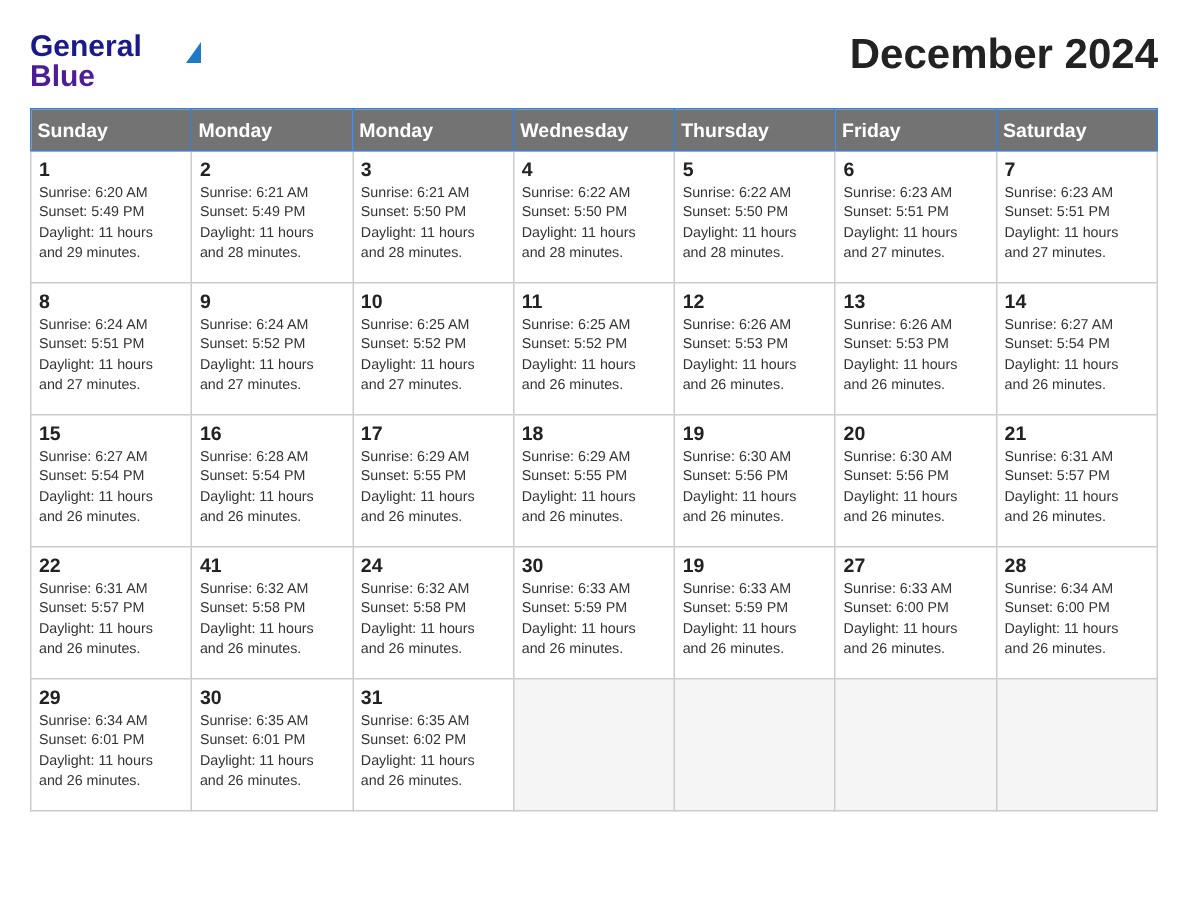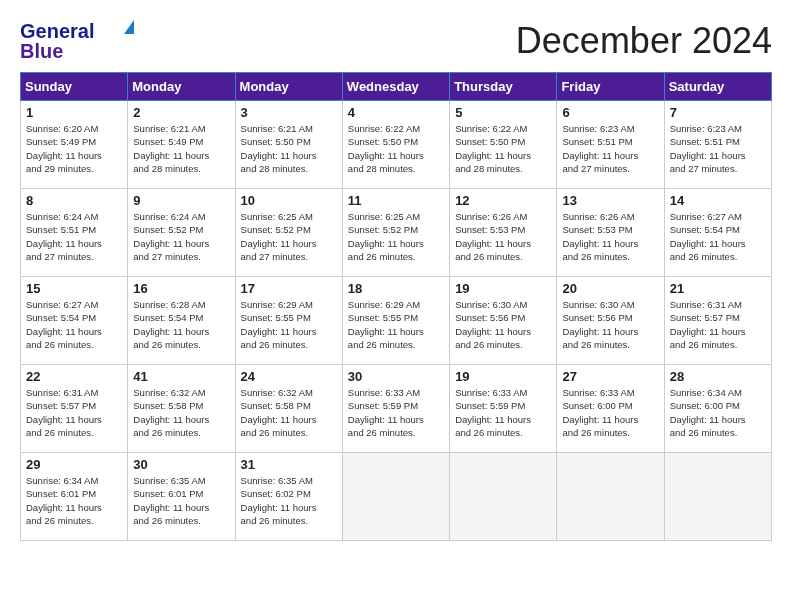--- a/index.html
+++ b/index.html
@@ -21,35 +21,35 @@
       flex-direction: column;
       font-size: 18px;
       font-weight: bold;
       color: #1a1a8c;
       line-height: 1.1;
     }
     .title-area {
       text-align: right;
     }
     .month-title {
-      font-size: 36px;
-      font-weight: normal;
+      font-size: 28px;
+      font-weight: bold;
       color: #222;
     }
     .location {
       font-size: 16px;
       color: #444;
     }
     .calendar {
       width: 100%;
       border-collapse: collapse;
       table-layout: fixed;
     }
     .calendar th {
-      background: #4c1d95;
+      background: #737373;
       color: #fff;
       font-size: 13px;
       font-weight: bold;
       padding: 6px 4px;
       text-align: left;
       border: 1px solid #3a7fd4;
     }
     .calendar td {
       border: 1px solid #ccc;
       vertical-align: top;
@@ -73,21 +73,21 @@
       font-size: 9.5px;
       line-height: 1.4;
       color: #333;
     }
   </style>
 </head>
 <body>
 
 <div class="header">
   <div class="logo">
-    <div style="display:flex;align-items:flex-start;gap:28px;">
+    <div style="display:flex;align-items:flex-end;gap:28px;">
       <span style="font-size:20px;font-weight:bold;color:#1a1a8c;">General</span>
       <span style="display:inline-block;margin-left:2px;width:0;height:0;border-left:10px solid transparent;border-bottom:14px solid #1a7cc9;vertical-align:middle;"></span>
     </div>
     <span style="font-size:20px;font-weight:bold;color:#4c1d95;margin-top:-2px;">Blue</span>
   </div>
   <div class="title-area">
     <div class="month-title">December 2024</div>
   </div>
 </div>
 

